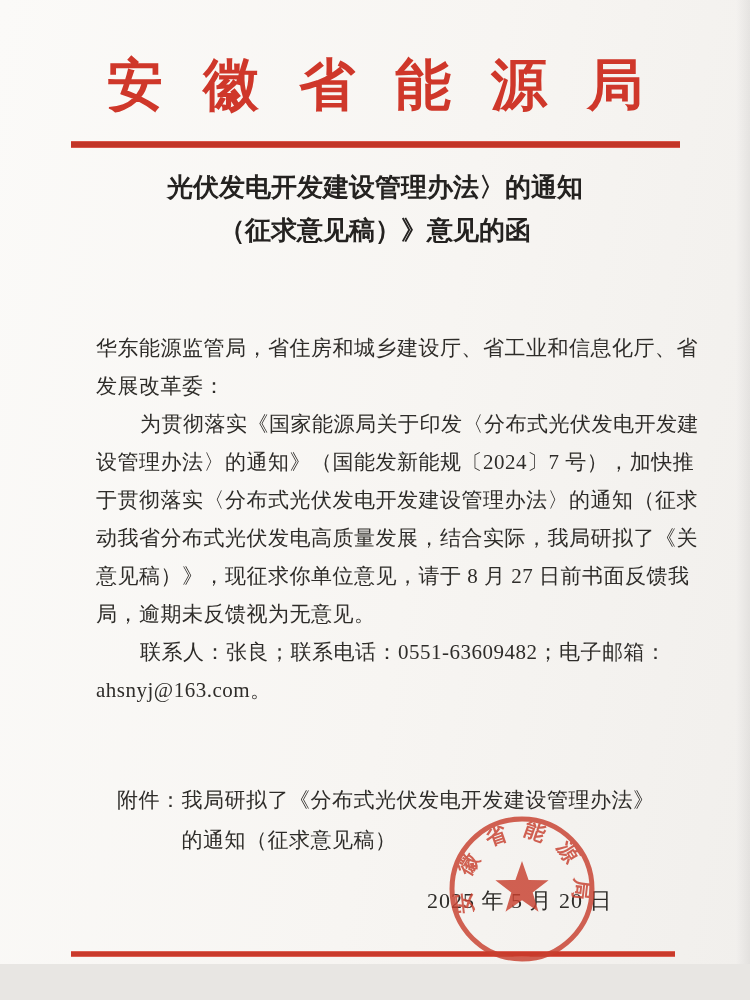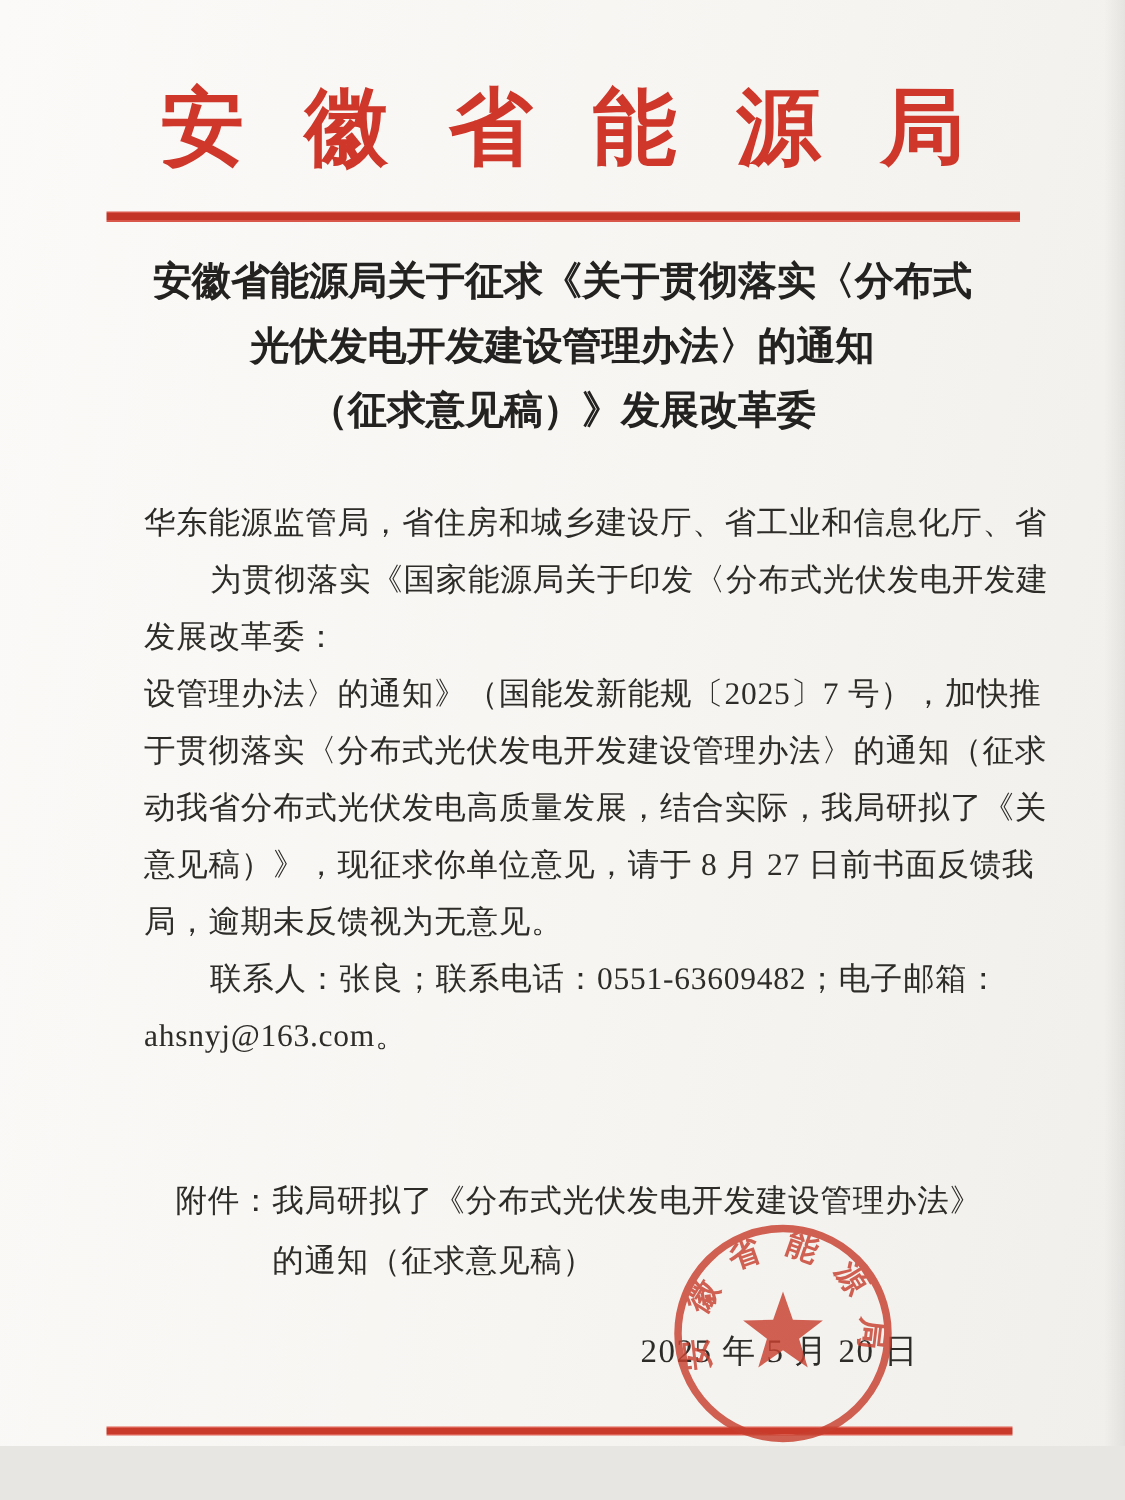--- a/index.html
+++ b/index.html
@@ -125,30 +125,29 @@
 </style>
 </head>
 <body>
 
 <div class="page">
 
   <div class="agency-name">安徽省能源局</div>
   <div class="rule-top"></div>
 
   <div class="doc-title">
-    <div class="t-line">安徽省能源局关于征求《关于贯彻落实〈分布式</div>
     <div class="t-line">光伏发电开发建设管理办法〉的通知</div>
-    <div class="t-line">（征求意见稿）》发展改革委</div>
+    <div class="t-line">（征求意见稿）》意见的函</div>
   </div>
 
   <div class="body-text">
     <div class="line">华东能源监管局，省住房和城乡建设厅、省工业和信息化厅、省</div>
+    <div class="line">发展改革委：</div>
     <div class="line indent">为贯彻落实《国家能源局关于印发〈分布式光伏发电开发建</div>
-    <div class="line">发展改革委：</div>
-    <div class="line">设管理办法〉的通知》（国能发新能规〔2025〕7 号），加快推</div>
+    <div class="line">设管理办法〉的通知》（国能发新能规〔2024〕7 号），加快推</div>
     <div class="line">于贯彻落实〈分布式光伏发电开发建设管理办法〉的通知（征求</div>
     <div class="line">动我省分布式光伏发电高质量发展，结合实际，我局研拟了《关</div>
     <div class="line">意见稿）》，现征求你单位意见，请于 8 月 27 日前书面反馈我</div>
     <div class="line">局，逾期未反馈视为无意见。</div>
     <div class="line indent">联系人：张良；联系电话：0551-63609482；电子邮箱：</div>
     <div class="line">ahsnyj@163.com。</div>
   </div>
 
   <div class="attachment">
     <div class="att-label">附件：</div>

